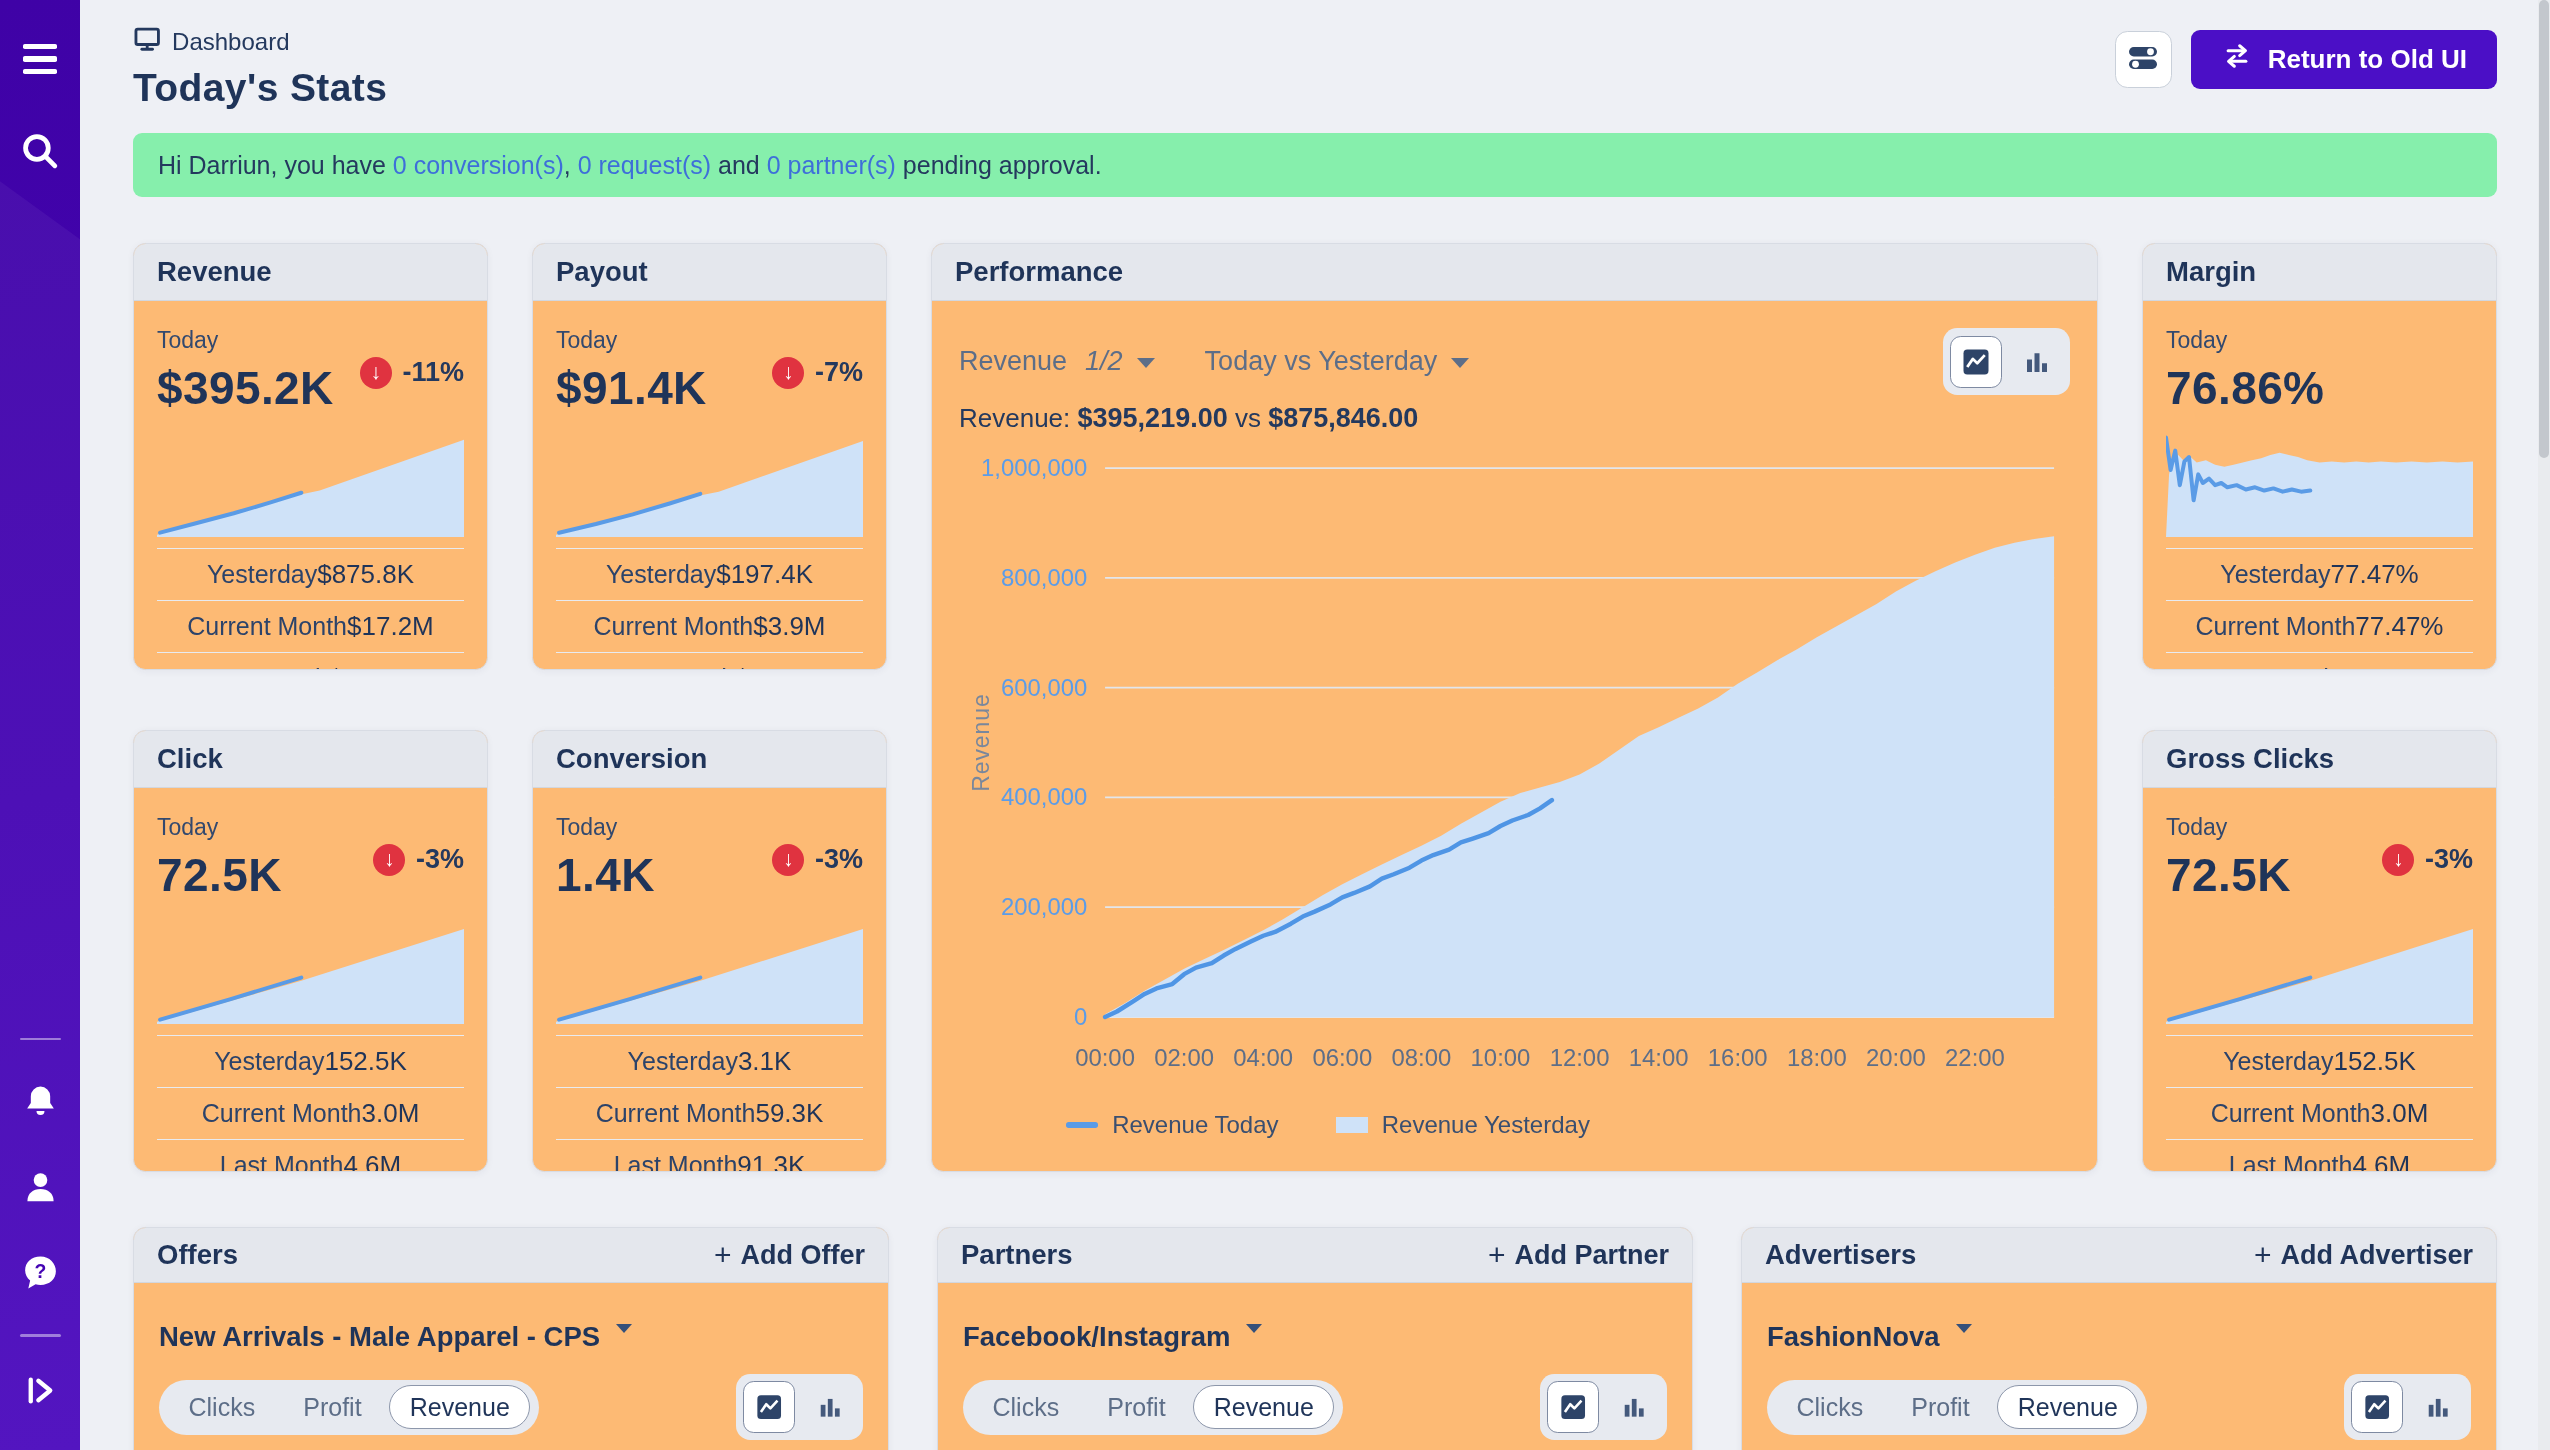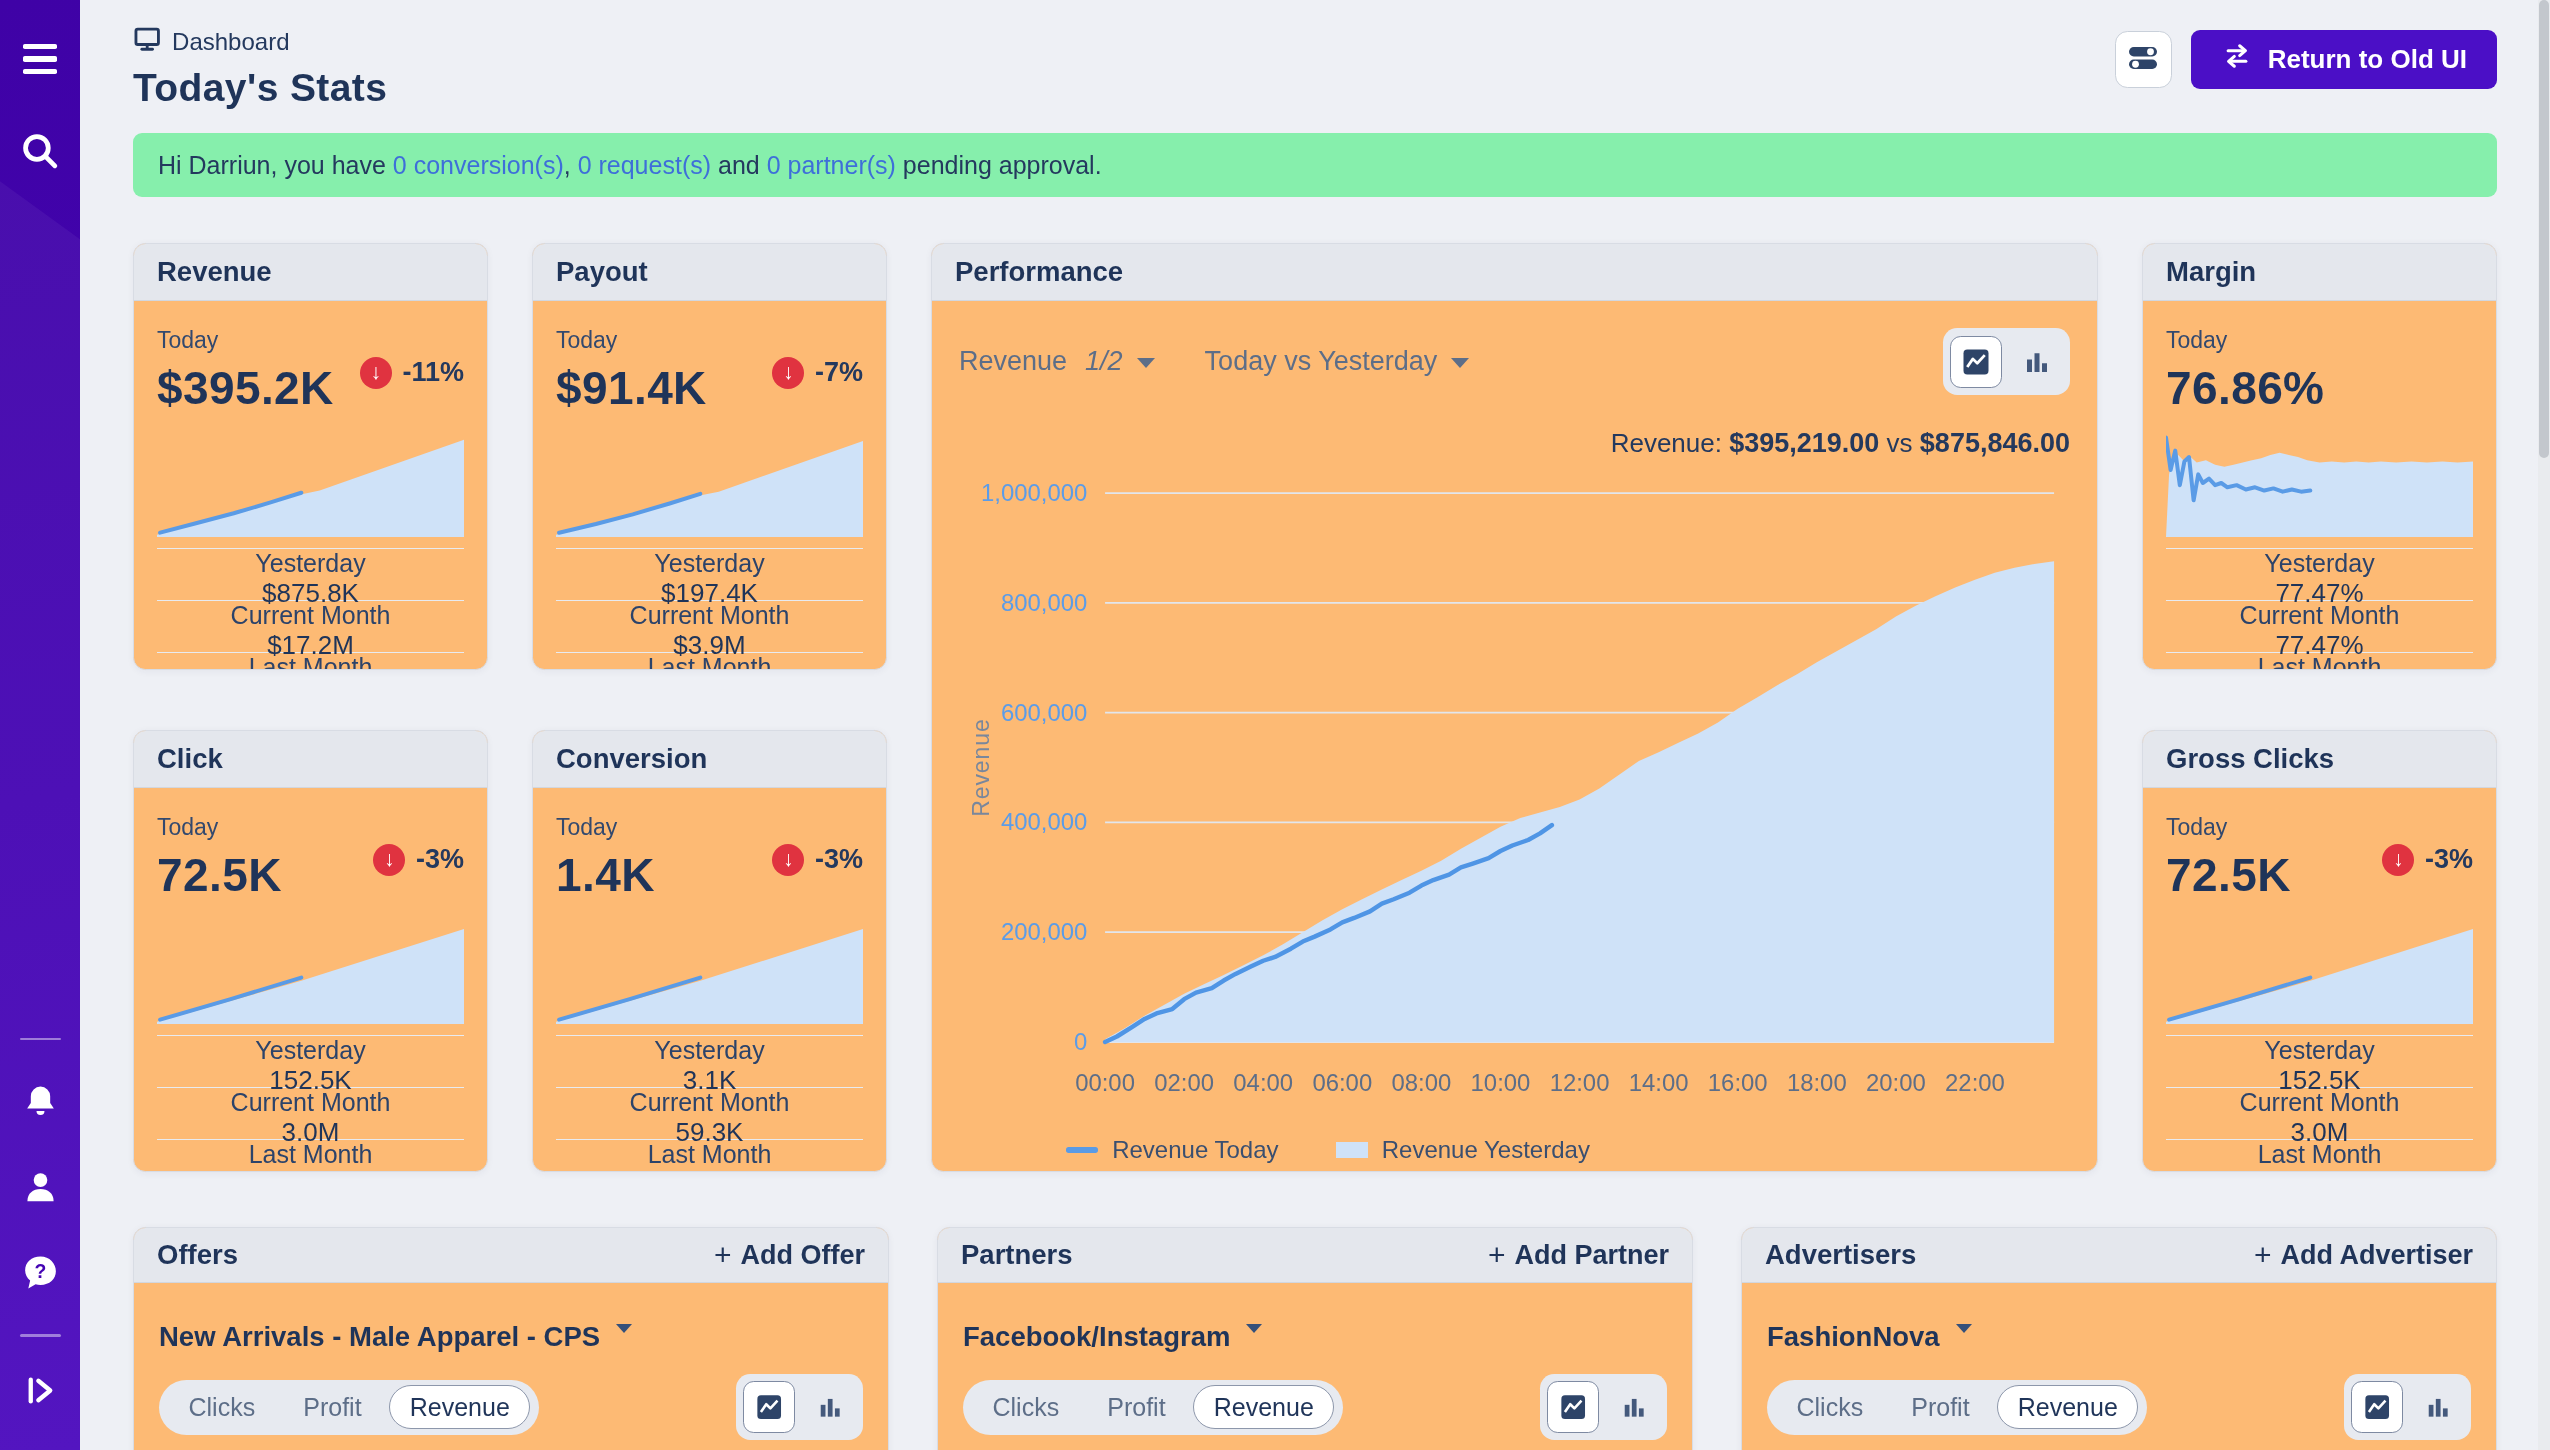--- a/index.html
+++ b/index.html
@@ -46,34 +46,34 @@
   .card-body{ padding:18px 23px; flex:1; display:flex; flex-direction:column;}
   
   .stat-top{ display:flex; justify-content:space-between; align-items:flex-start; margin-top:7.1px;}
   .stat-label{ font-size:23px; color:#33496e; }
   .stat-value{ font-size:46px; font-weight:800; color:#1f3459; margin-top:7.1px; letter-spacing:0.4px;}
   .badge{ display:flex; align-items:center; gap:10.7px; margin-top:30px; }
   .badge-circle{ width:32px; height:32px; border-radius:50%; background:#e03340; color:#fff; display:flex; align-items:center; justify-content:center; font-size:21.3px; font-weight:700;}
   .badge-text{ font-size:27px; font-weight:600; color:#24395e;}
   .spark{ width:100%; height:108px; margin:14.2px 0 3.6px; display:block;}
   .stat-rows{ margin-top:7.1px;}
-  .stat-row{ display:flex; justify-content:space-between; align-items:center; height:52px; border-top:1.8px solid #e8ebf0; font-size:25px;flex-direction:column;}
+  .stat-row{ display:flex; justify-content:center; align-items:center; height:52px; border-top:1.8px solid #e8ebf0; font-size:25px;}
   .stat-row .v{ font-weight:400; font-size:26px; color:#1f3459;}
   .stat-row .l{ color:#2c436a;}
   
   .perf{ grid-column:3; grid-row:1 / 3; }
   .perf-controls{ display:flex; align-items:center; justify-content:space-between; margin-top:9px;}
   .selects{ display:flex; align-items:center; gap:50px;}
   .select{ display:flex; align-items:center; gap:14.2px; font-size:27px; color:#5d6e88; cursor:pointer;}
   .select .page{ font-style:italic; margin-left:3.6px;}
   .caret{ width:0; height:0; border-left:9px solid transparent; border-right:9px solid transparent; border-top:10.7px solid #5d6e88; margin-top:3.6px;}
   .chart-toggle{ background:#e7eaf0; border-radius:14.2px; padding:7.1px; display:flex; gap:9px; align-items:center;}
   .ct-btn{ width:52px; height:52px; border-radius:10.7px; display:flex; align-items:center; justify-content:center; cursor:pointer; border:1.8px solid transparent; background:transparent;}
   .ct-btn.active{ background:#fff; border-color:#7e8aa2; }
-  .perf-sub{ margin-top:33px; font-size:26px; color:#24395e;text-align:right;}
+  .perf-sub{ margin-top:8px; font-size:26px; color:#24395e;}
   .perf-sub b{ font-size:27px; font-weight:700;}
   .chart-wrap{ margin-top:12.4px; }
   .chart-svg{ display:block; width:100%; }
   .legend{ display:flex; align-items:center; gap:57px; margin:5.3px 0 0 107px;}
   .legend-item{ display:flex; align-items:center; gap:14.2px; font-size:24px; color:#3a4f70;}
   .sw-line{ width:32px; height:5.3px; border-radius:2.7px; background:#5a9be6;}
   .sw-area{ width:32px; height:16px; background:#cfe2f8;}
   
   .grid-bottom{ margin-top:55px; display:grid; grid-template-columns:repeat(3,1fr); gap:48px;}
   .bottom-card{ height:418px;}

